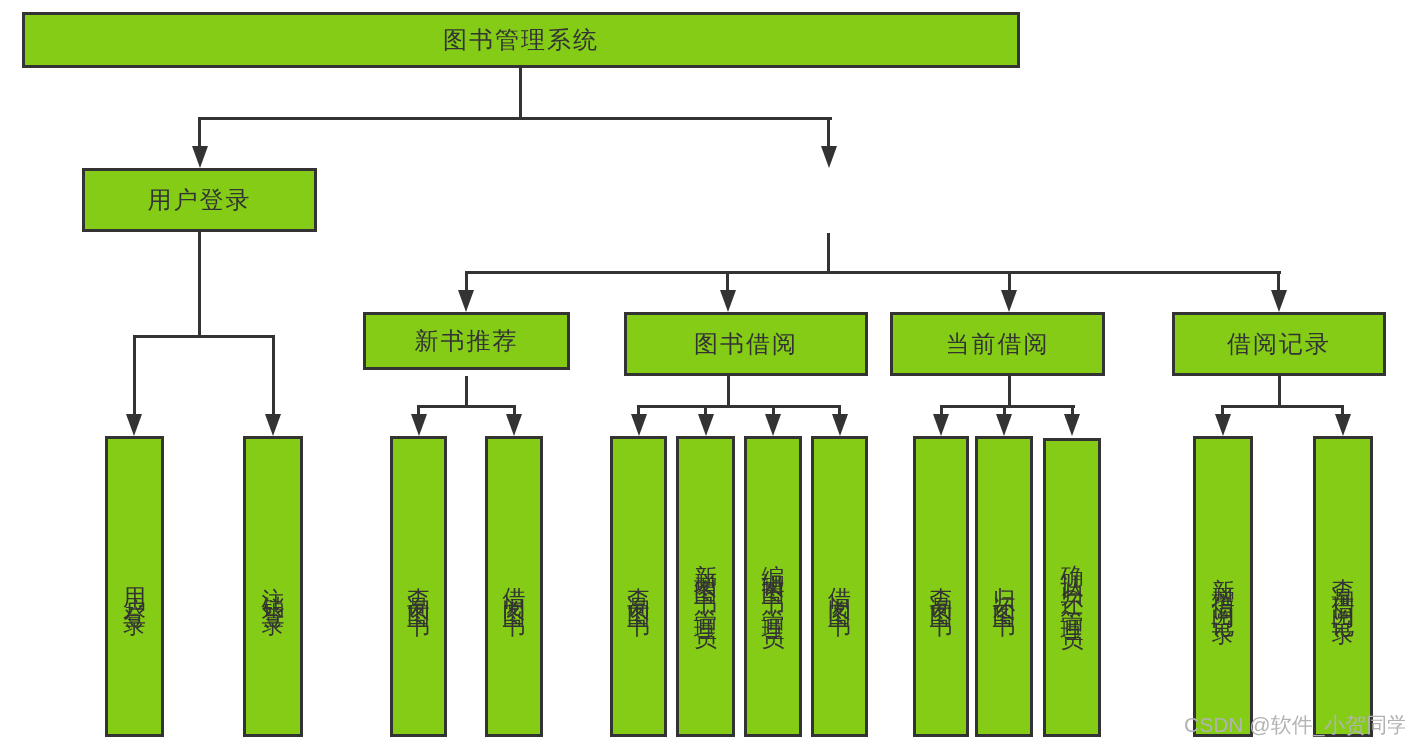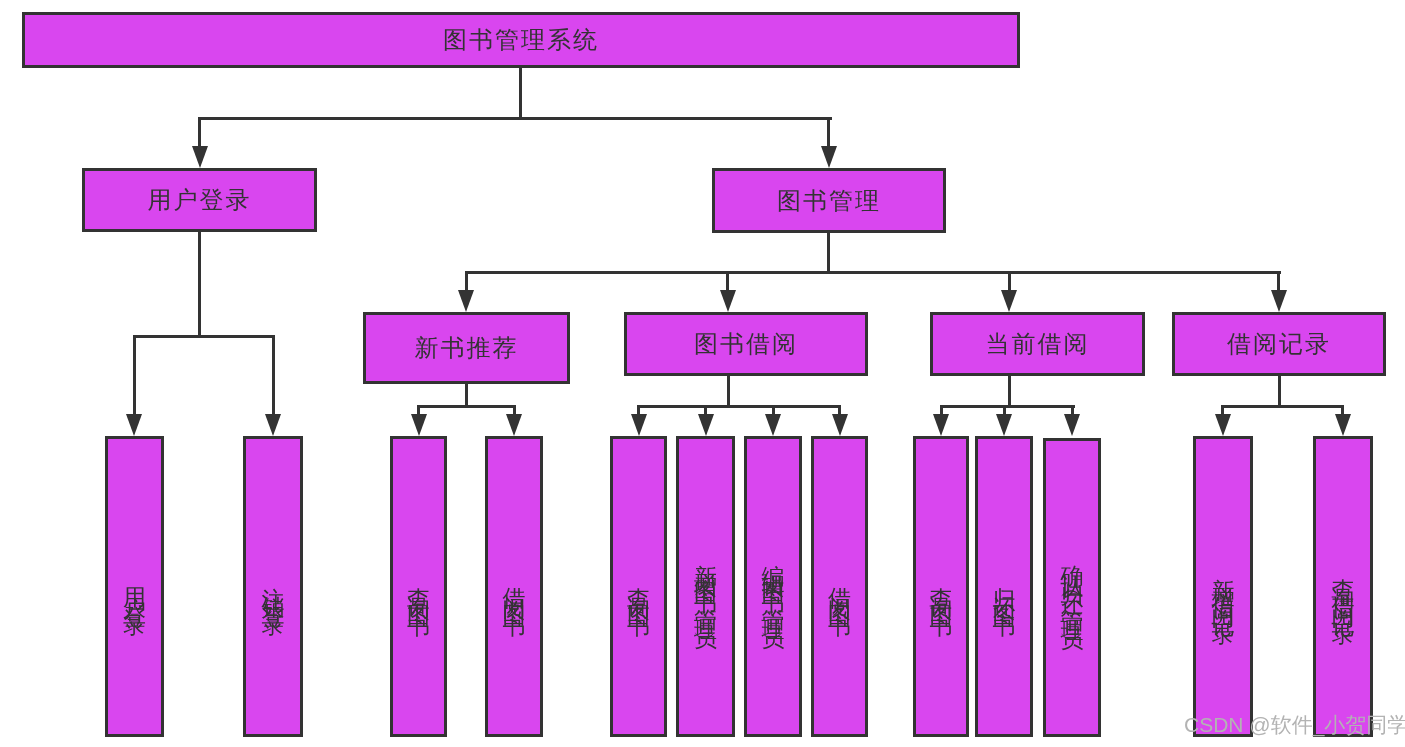--- a/index.html
+++ b/index.html
@@ -8,21 +8,21 @@
     width: 1405px;
     height: 747px;
     background: #ffffff;
     font-family: "Liberation Sans", sans-serif;
     overflow: hidden;
   }
   .box {
     position: absolute;
     box-sizing: border-box;
     border: 3px solid #333333;
-    background: #d946ef;
+    background: #84cc16;
     display: flex;
     align-items: center;
     justify-content: center;
     color: #333333;
   }
   .box .hl {            
     font-size: 24px;
     letter-spacing: 2px;
     white-space: nowrap;
   }
@@ -119,31 +119,28 @@
   <div class="ln" style="left:1341px; top:405px; width:3px; height:11px;"></div>
   <div class="ar" style="left:1335px; top:414px;"></div>
 
   <div class="box" style="left:22px; top:12px; width:998px; height:56px;">
     <span class="hl">图书管理系统</span>
   </div>
 
   <div class="box" style="left:82px; top:168px; width:235px; height:64px;">
     <span class="hl">用户登录</span>
   </div>
-  <div class="box" style="left:712px; top:168px; width:234px; height:65px;">
-    <span class="hl">图书管理</span>
-  </div>
 
-  <div class="box" style="left:363px; top:312px; width:207px; height:72px;">
+  <div class="box" style="left:363px; top:312px; width:207px; height:58px;">
     <span class="hl">新书推荐</span>
   </div>
   <div class="box" style="left:624px; top:312px; width:244px; height:64px;">
     <span class="hl">图书借阅</span>
   </div>
-  <div class="box" style="left:930px; top:312px; width:215px; height:64px;">
+  <div class="box" style="left:890px; top:312px; width:215px; height:64px;">
     <span class="hl">当前借阅</span>
   </div>
   <div class="box" style="left:1172px; top:312px; width:214px; height:64px;">
     <span class="hl">借阅记录</span>
   </div>
 
   <div class="box leaf" style="left:105px; top:436px; width:59px; height:301px;">
     <span class="vl">用户登录</span>
   </div>
   <div class="box leaf" style="left:243px; top:436px; width:60px; height:301px;">

